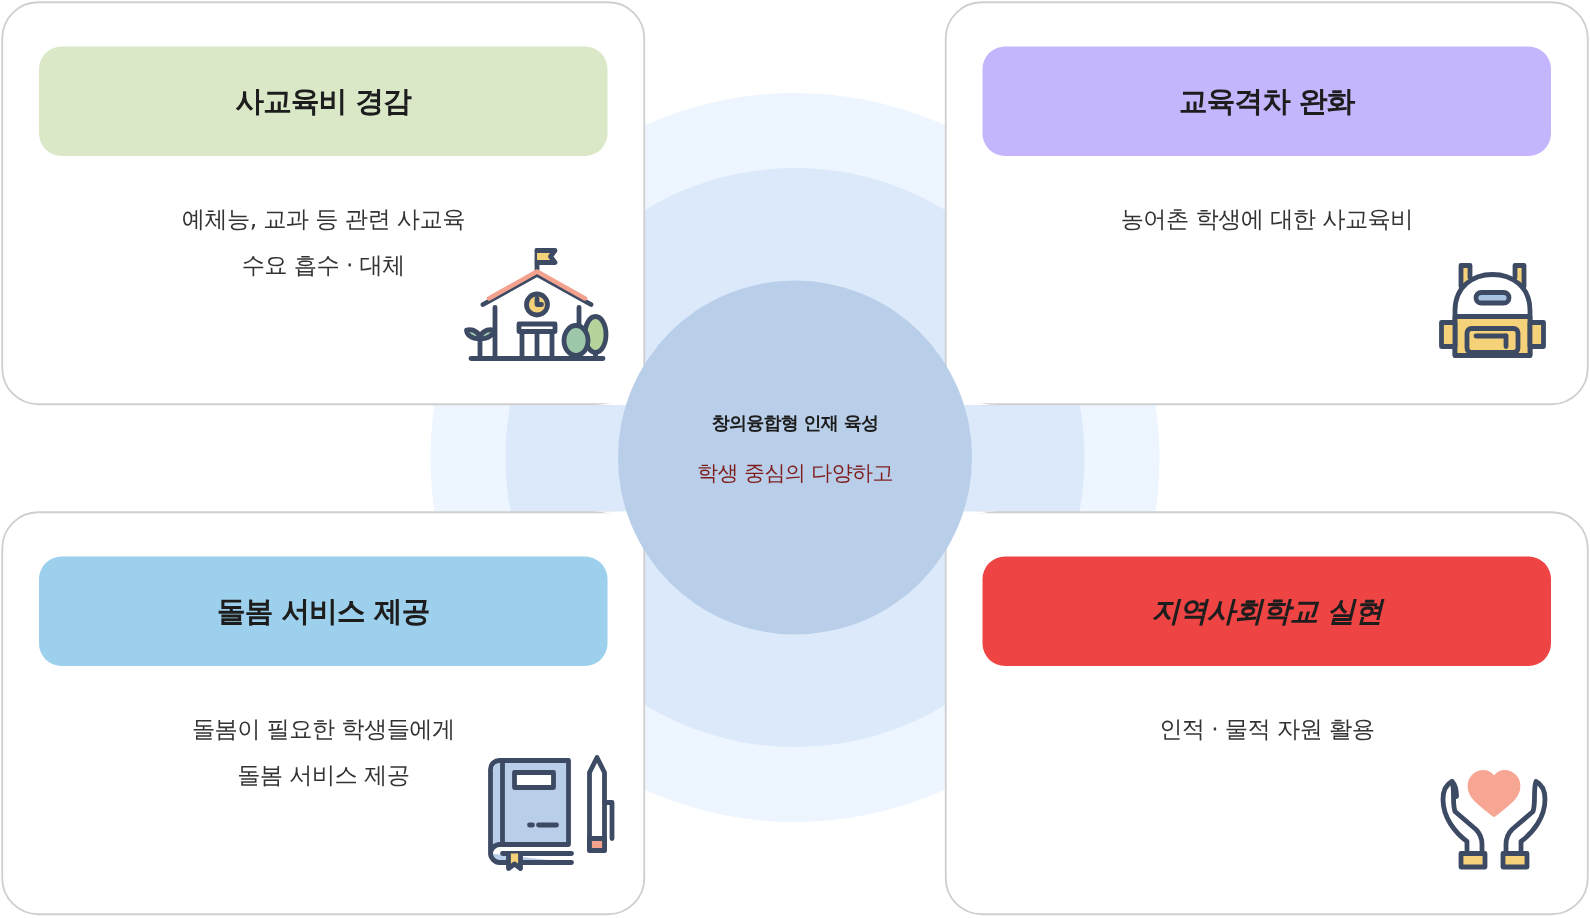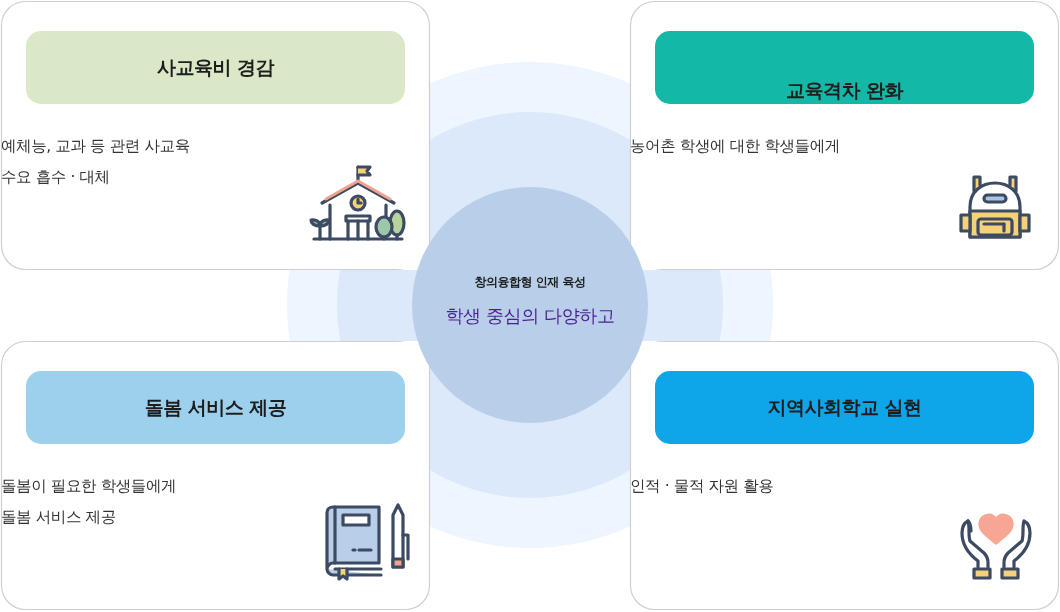--- a/index.html
+++ b/index.html
@@ -3,34 +3,34 @@
 <meta charset="utf-8">
 <style>
   html, body { margin: 0; padding: 0; background: #ffffff; }
   body { width: 1060px; height: 612px; position: relative; overflow: hidden;
          font-family: "DejaVu Sans", "Liberation Sans", sans-serif; color: #222; }
   .bg-svg { position: absolute; left: 0; top: 0; width: 1060px; height: 612px; }
   .card { position: absolute; width: 429px; height: 269px; }
   .card .pill { position: absolute; left: 25px; top: 30px; width: 379px; height: 73px;
                 border-radius: 15px; display: flex; align-items: center; justify-content: center; }
   .card .pill span { font-size: 19px; font-weight: bold; color: #1d1d1d; letter-spacing: -0.5px; }
-  .card .desc { position: absolute; left: 0; width: 429px; top: 130px; text-align: left;
+  .card .desc { position: absolute; left: 0; width: 429px; top: 130px; text-align: center;
                 font-size: 15.5px; line-height: 31px; color: #333; letter-spacing: -0.4px; }
   .card .desc div { white-space: nowrap; }
   .card .icon { position: absolute; }
   #card-tl { left: 1px; top: 1px; }
   #card-tr { left: 630px; top: 1px; }
   #card-bl { left: 1px; top: 341px; }
   #card-br { left: 630px; top: 341px; }
   .center { position: absolute; left: 412px; top: 187px; width: 236px; height: 236px;
             display: flex; flex-direction: column; align-items: center; justify-content: center; }
   .center .c-title { font-size: 12px; font-weight: bold; color: #1d1d1d; letter-spacing: -0.5px;
                      margin-top: -10px; }
-  .center .c-desc { margin-top: 14px; font-size: 18px; line-height: 22px; text-align: center;
-                    color: #4c1d95; letter-spacing: -0.4px; }
+  .center .c-desc { margin-top: 14px; font-size: 14px; line-height: 22px; text-align: center;
+                    color: #7f1d1d; letter-spacing: -0.4px; }
   .center .c-desc div { white-space: nowrap; }
 </style>
 </head>
 <body>
 
 <svg class="bg-svg" viewBox="0 0 1060 612">
   <circle cx="530" cy="305" r="243" fill="#edf5fe"></circle>
   <circle cx="530" cy="305" r="193" fill="#dbe9fb"></circle>
 
   <rect x="1.5" y="1.5" width="428" height="268" rx="24" fill="#ffffff" stroke="#cfcfcf" stroke-width="1.2"></rect>
@@ -79,25 +79,25 @@
       <path d="M12 63 C18 63 21 60 21 57 C16 56 12 59 12 63 Z" fill="#9cc8a9"></path>
       <ellipse cx="89" cy="60" rx="7" ry="12" fill="#b5d39b"></ellipse>
       <ellipse cx="76" cy="64" rx="8" ry="10" fill="#9cc8a9"></ellipse>
       <line x1="76" y1="74" x2="76" y2="76"></line>
       <line x1="89" y1="72" x2="89" y2="76"></line>
     </g>
   </svg>
 </div>
 
 <div class="card" id="card-tr">
-  <div class="pill" style="background:#14b8a6;align-items:flex-end;">
+  <div class="pill" style="background:#c4b5fd;">
     <span>교육격차 완화</span>
   </div>
   <div class="desc">
-    <div>농어촌 학생에 대한 학생들에게</div>
+    <div>농어촌 학생에 대한 사교육비</div>
   </div>
   <svg class="icon" style="left:326px; top:170px;" width="78" height="72" viewBox="0 0 78 72">
     <g stroke="#3d4a63" stroke-width="3.2" fill="none" stroke-linecap="round" stroke-linejoin="round">
       <path d="M18 20 L18 6 L24 6 L24 14" fill="#f5d179"></path>
       <path d="M60 20 L60 6 L54 6 L54 14" fill="#f5d179"></path>
       <path d="M14 66 L14 36 C14 20 26 12 39 12 C52 12 64 20 64 36 L64 66 Z" fill="#ffffff"></path>
       <path d="M14 40 L64 40 L64 66 L14 66 Z" fill="#f5d179"></path>
       <rect x="28" y="24" width="22" height="7" rx="3.5" fill="#a9c3e3"></rect>
       <rect x="5" y="44" width="9" height="16" fill="#f5d179"></rect>
       <rect x="64" y="44" width="9" height="16" fill="#f5d179"></rect>
@@ -126,21 +126,21 @@
       <path d="M14 68 L60 68"></path>
       <path d="M18 68 L18 78 L22 75 L26 78 L26 68" fill="#f5d179"></path>
       <path d="M72 14 L72 66 L82 66 L82 14 L77 4 Z" fill="#ffffff"></path>
       <rect x="72" y="58" width="10" height="8" fill="#f3a28d"></rect>
       <path d="M82 34 L87 34 L87 58"></path>
     </g>
   </svg>
 </div>
 
 <div class="card" id="card-br">
-  <div class="pill" style="background:#0ea5e9;">
+  <div class="pill" style="background:#ef4444;font-style:italic;">
     <span>지역사회학교 실현</span>
   </div>
   <div class="desc">
     <div>인적 · 물적 자원 활용</div>
   </div>
   <svg class="icon" style="left:326px; top:172px;" width="80" height="68" viewBox="0 0 80 68">
     <g stroke="#3d4a63" stroke-width="3.2" fill="none" stroke-linecap="round" stroke-linejoin="round">
       <path d="M40 30 C30 22 24 18 24 11 C24 5 29 2 33 2 C37 2 39 5 40 7 C41 5 43 2 47 2 C51 2 56 5 56 11 C56 18 50 22 40 30 Z" fill="#f7a694" stroke="#f7a694"></path>
       <path d="M22 54 L22 48 C14 42 6 32 6 20 C6 14 8 10 12 8 C14 14 12 22 14 28 L28 40 C30 42 32 46 32 50 L32 54"></path>
       <path d="M12 8 C14 10 15 14 15 18"></path>

